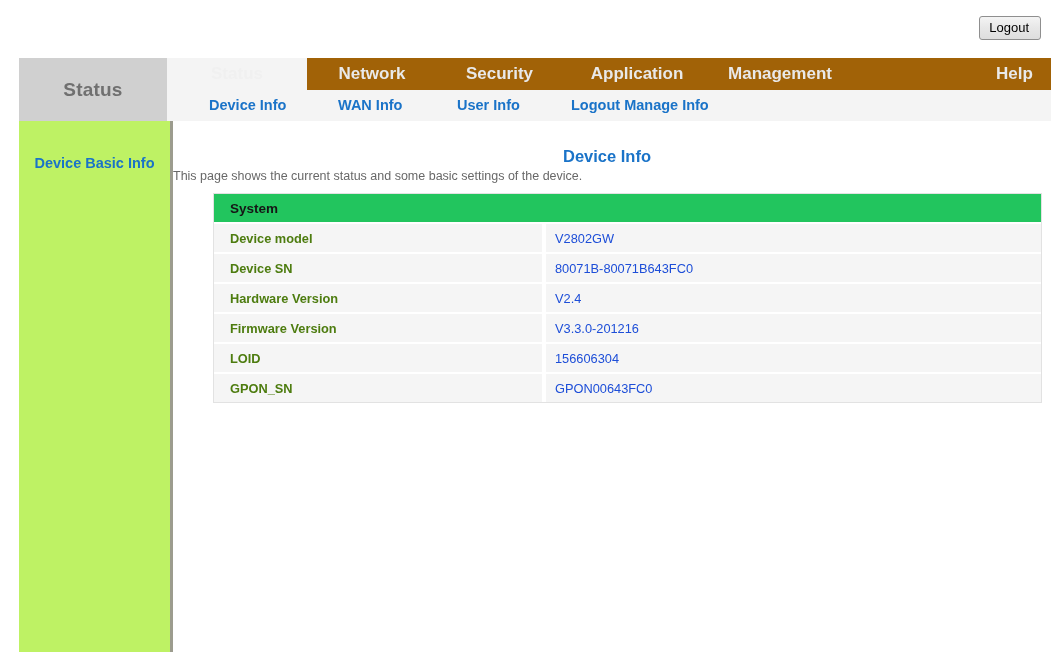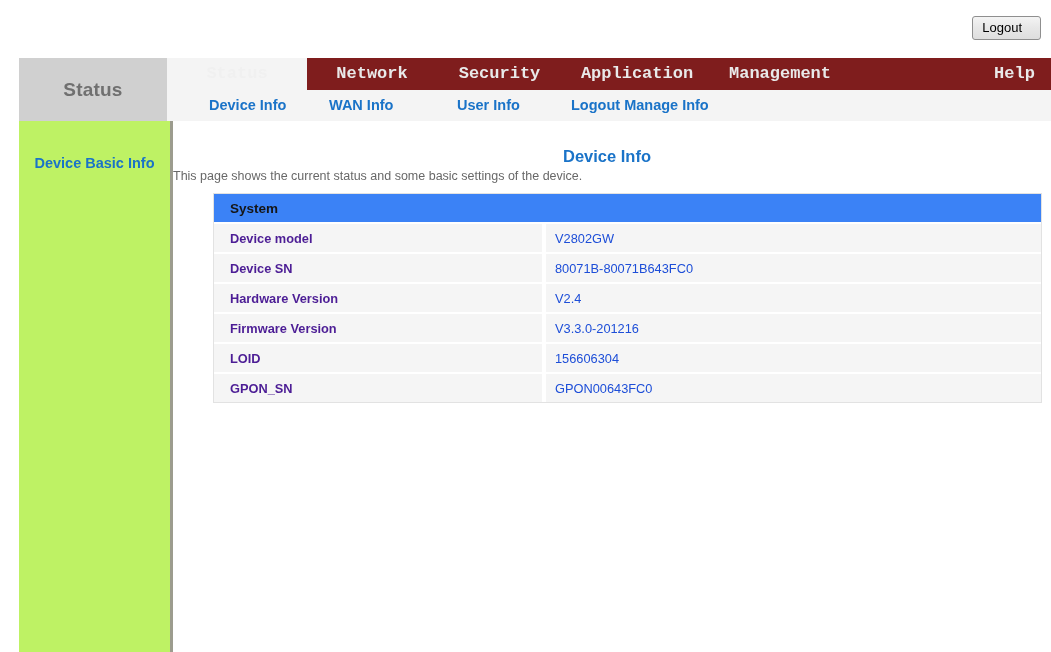--- a/index.html
+++ b/index.html
@@ -25,21 +25,21 @@
     position: absolute;
     top: 0; left: 0;
     width: 1051px;
     height: 58px;
     background: #ffffff;
   }
   .logout-btn {
     position: absolute;
     top: 16px;
     right: 10px;
-    padding: 3px 18px 4px 9px;
+    padding: 3px 11px 4px 9px;
     font-family: "Liberation Sans", sans-serif;
     font-size: 13px;
     line-height: 15px;
     color: #000000;
     background: linear-gradient(to bottom, #f4f4f4 0%, #e8e8e8 45%, #dedede 100%);
     border: 1px solid #8f8f8f;
     border-radius: 3px;
     cursor: pointer;
   }
 
@@ -65,22 +65,21 @@
     font-size: 19px;
     font-weight: bold;
     color: #707070;
     letter-spacing: .2px;
   }
   .navbar {
     position: absolute;
     top: 0; left: 167px;
     width: 884px;
     height: 32px;
-    background: #7f1d1d;
-    font-family: Liberation Mono, monospace;
+    background: #a16207;
   }
   .nav-item {
     position: absolute;
     top: 0;
     height: 32px;
     line-height: 32px;
     font-size: 17px;
     font-weight: bold;
     color: #e9e9e9;
     white-space: nowrap;
@@ -168,41 +167,41 @@
     position: absolute;
     top: 72px; left: 40px;
     width: 829px;
     border: 1px solid #e2e2e2;
     border-collapse: separate;
     border-spacing: 0;
     background: #ffffff;
   }
   .section-header {
     height: 28px;
-    background: #3b82f6;
+    background: #22c55e;
   }
   .section-header td {
     padding: 0 0 0 16px;
     font-size: 13.5px;
     font-weight: bold;
     color: #161616;
     vertical-align: middle;
   }
   .data-row { height: 30px; }
   .data-row td {
     background: #f5f5f5;
     vertical-align: middle;
     font-size: 12.8px;
     border-top: 2px solid #ffffff;
   }
   .cell-label {
     width: 332px;
     padding-left: 16px;
     font-weight: bold;
-    color: #4c1d95;
+    color: #4d7c0f;
     border-right: 4px solid #ffffff;
   }
   .cell-value {
     padding-left: 9px;
     color: #1d4ed8;
   }
 </style>
 </head>
 <body>
 
@@ -222,21 +221,21 @@
         <div class="nav-item" style="left: 270px; width: 125px;">Security</div>
         <div class="nav-item" style="left: 395px; width: 150px;">Application</div>
         <div class="nav-item" style="left: 528px; width: 170px;">Management</div>
         <div class="nav-item" style="left: 663px; width: 160px; margin-top: 40px;">Diagnostics</div>
         <div class="nav-item" style="left: 815px; width: 65px;">Help</div>
       </div>
   </div>
 
   <div class="subnav" id="subnav">
       <div class="subnav-item" style="left: 42px;">Device Info</div>
-      <div class="subnav-item" style="left: 162px;">WAN Info</div>
+      <div class="subnav-item" style="left: 171px;">WAN Info</div>
       <div class="subnav-item" style="left: 290px;">User Info</div>
       <div class="subnav-item" style="left: 404px;">Logout Manage Info</div>
     </div>
 
   <div class="sidebar" id="sidebar">
       <div class="sidebar-item" style="top: 34px;">Device Basic Info</div>
     </div>
   <div class="sidebar-divider"></div>
 
   <div class="content">

